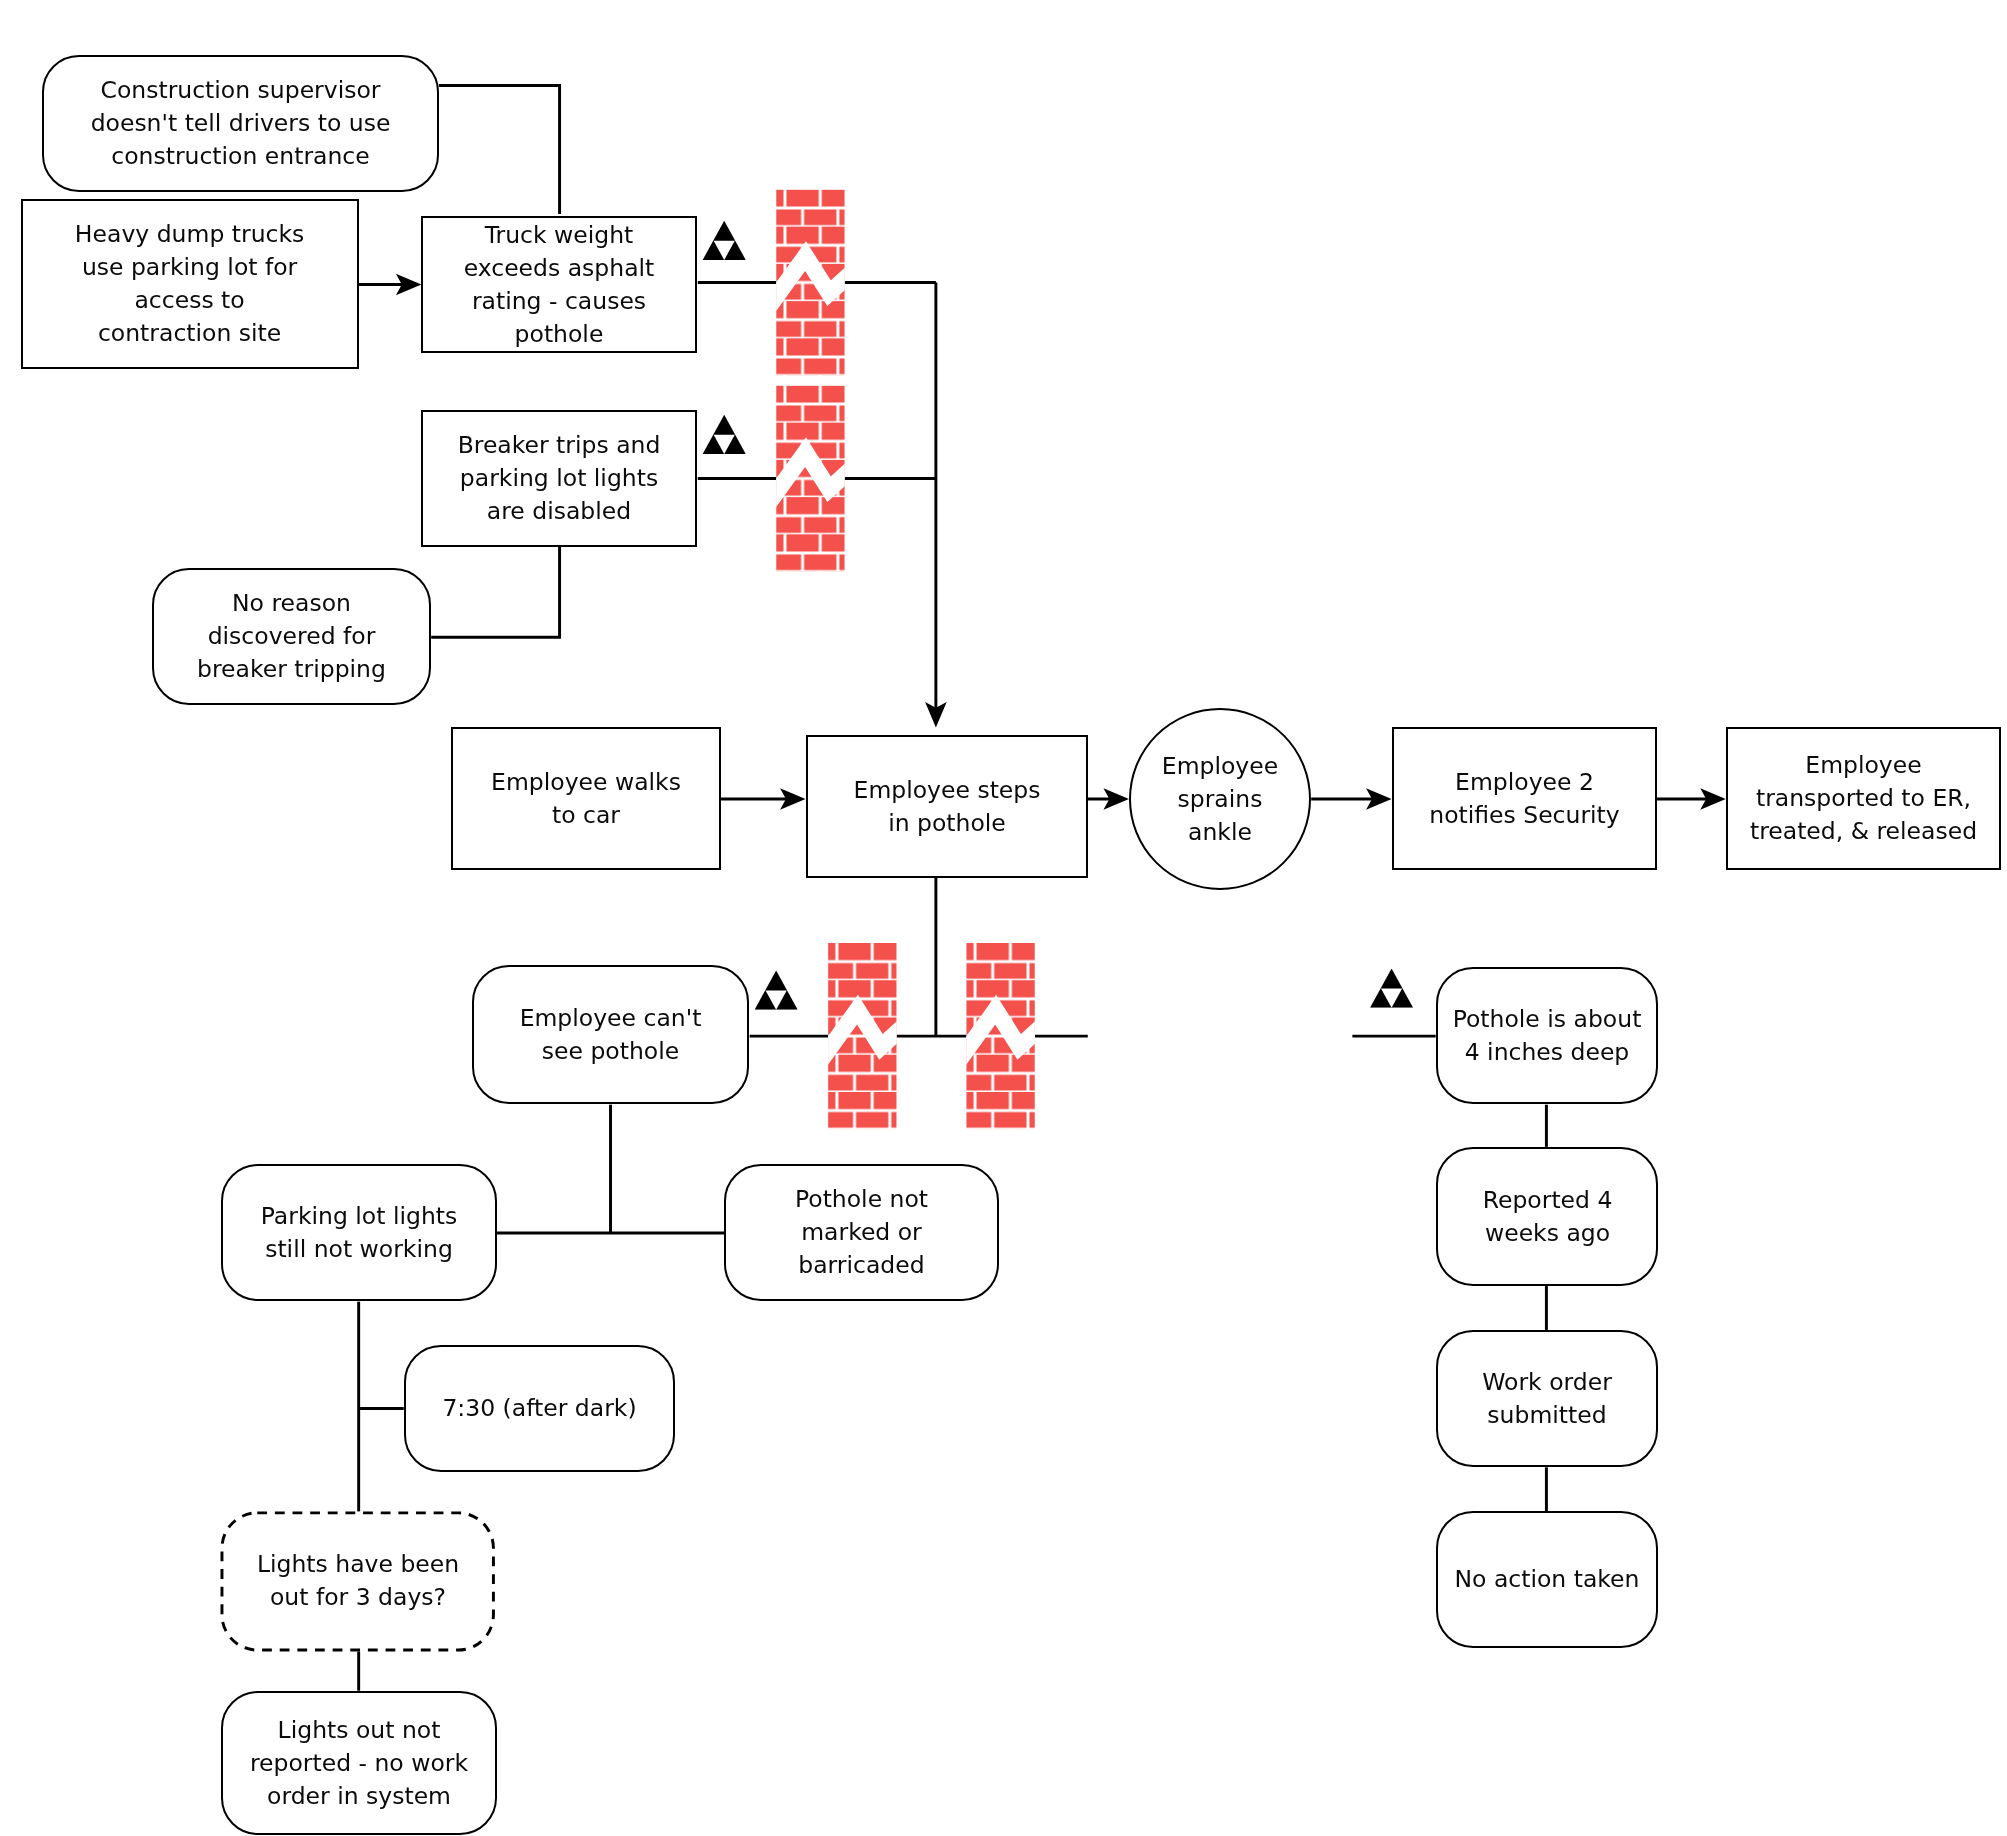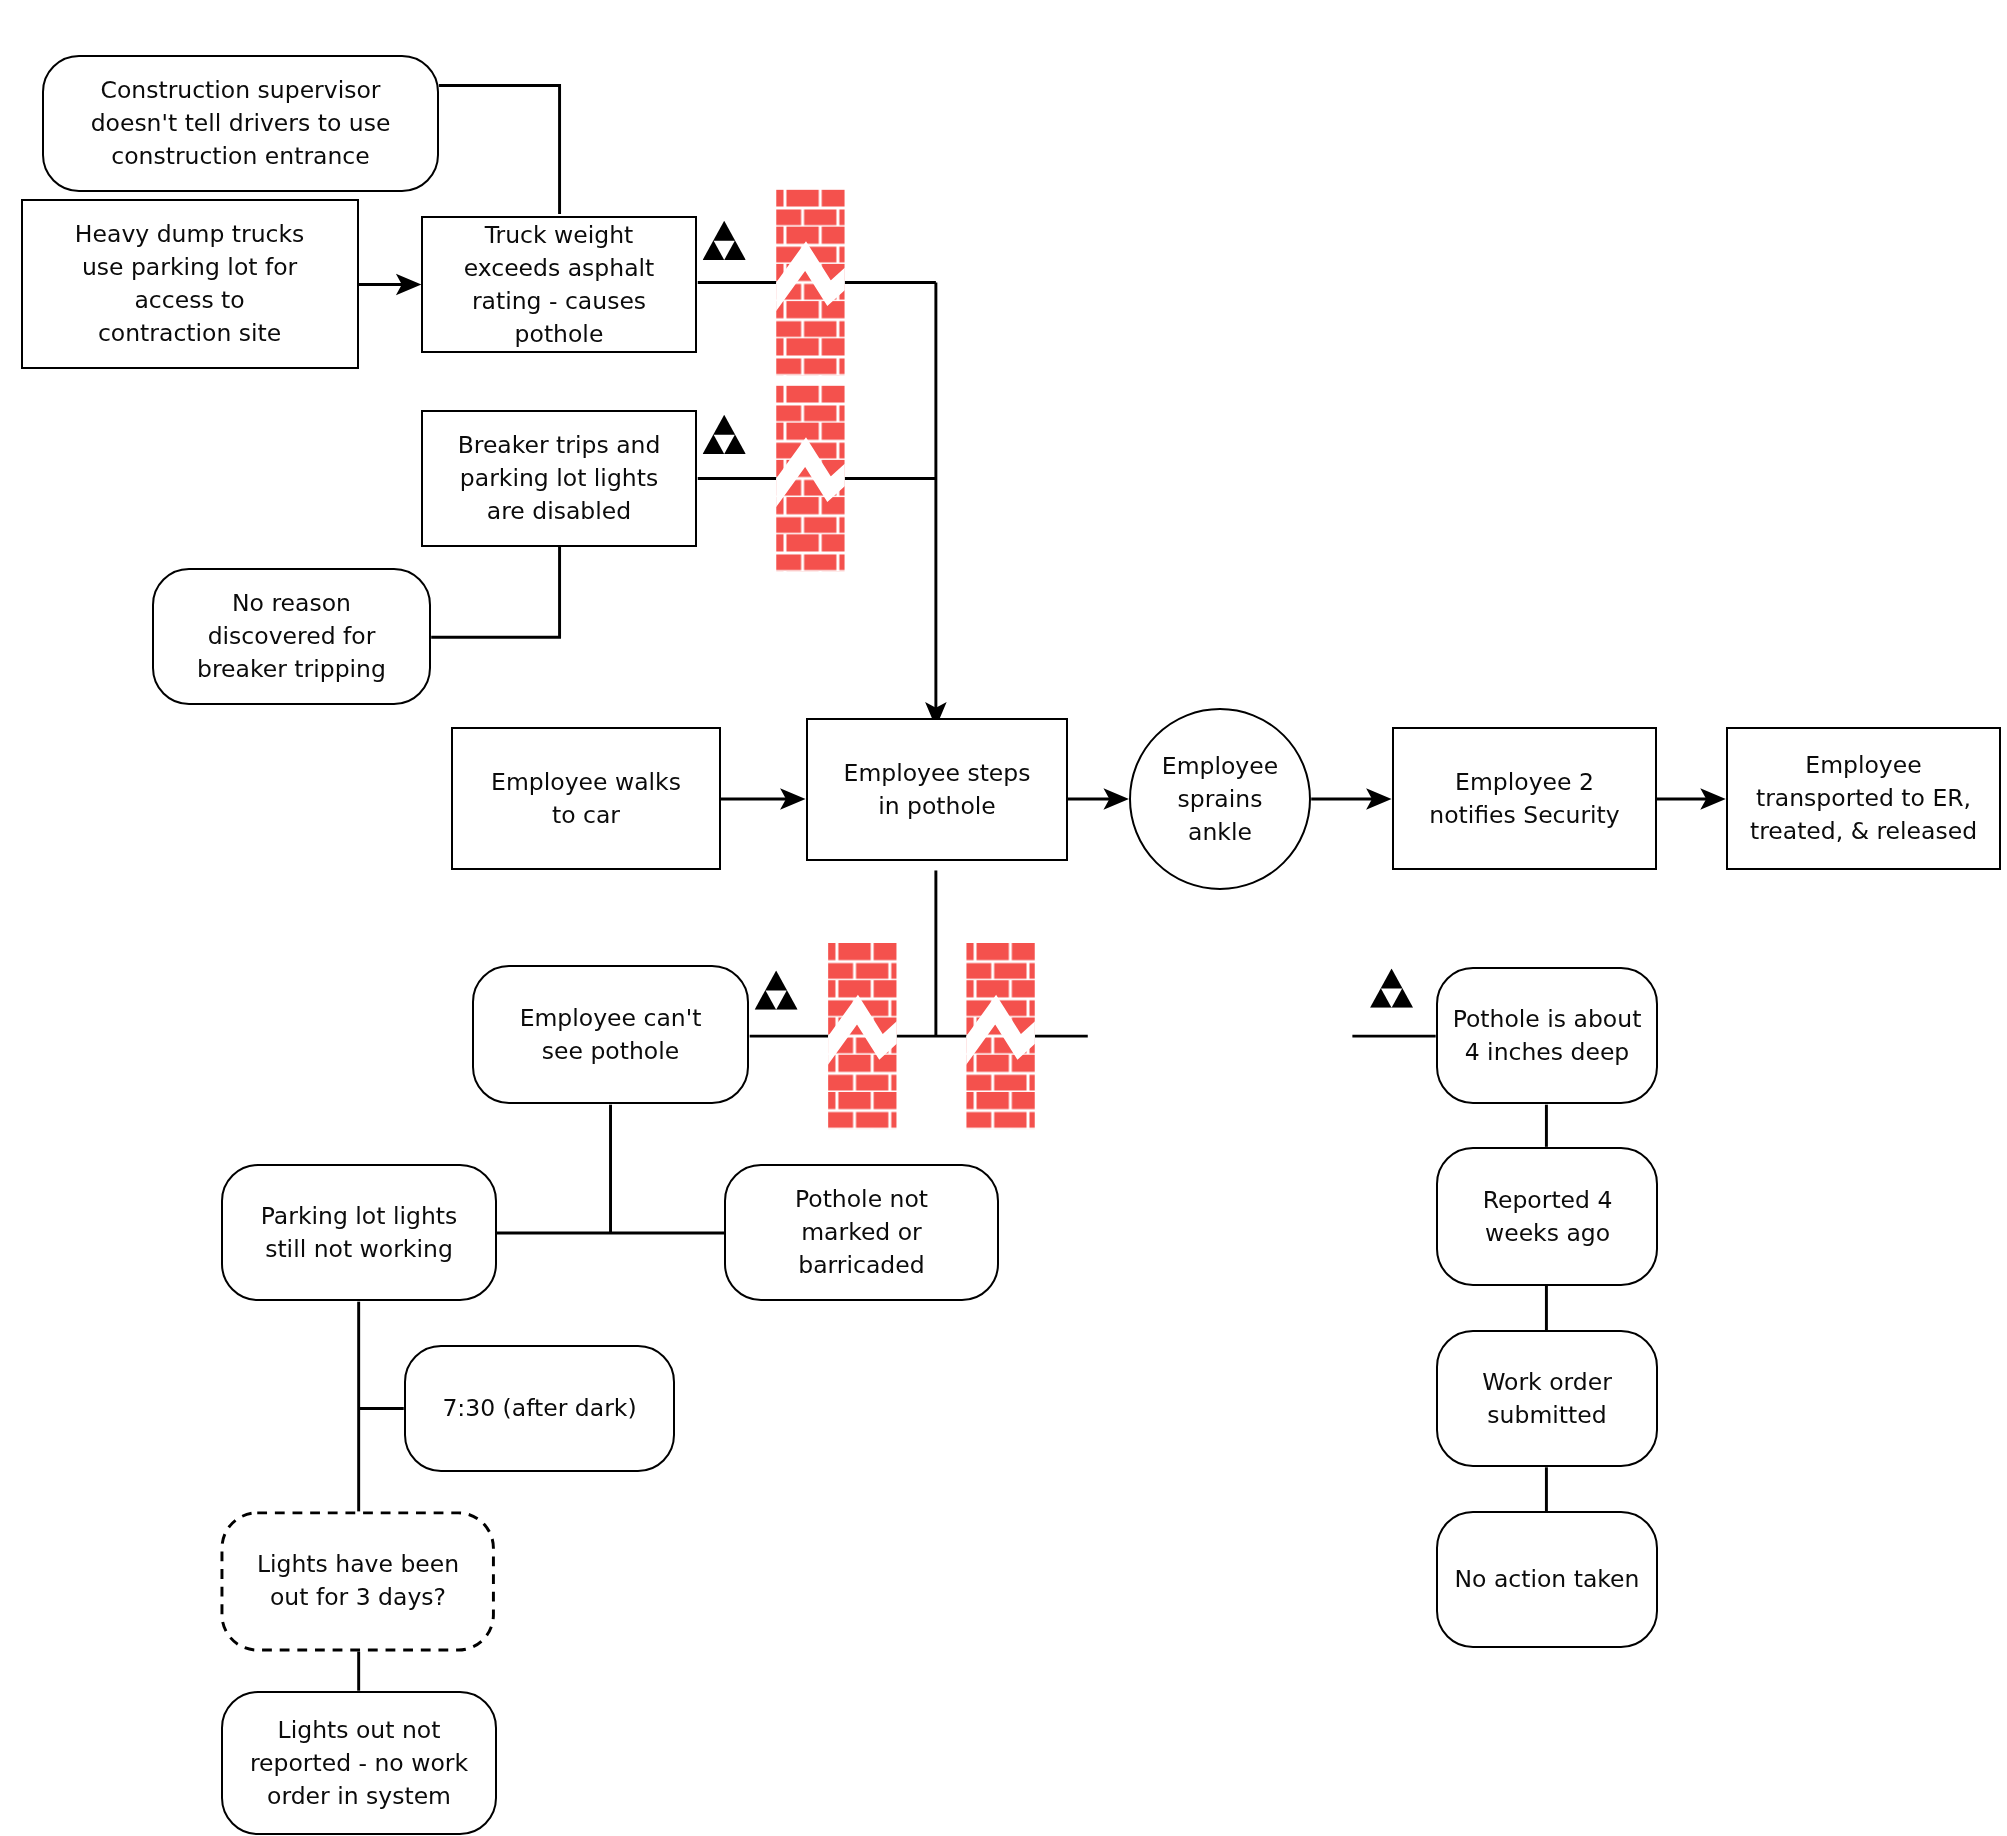--- a/index.html
+++ b/index.html
@@ -25,21 +25,21 @@
   .rounded{border-radius:37px;}
   .ellipse{border-radius:50%;}
   .noborder{border:none;background:transparent;}
 
   #n-supervisor {left:42px;   top:15.7px;   width:397px; height:137px;margin-top:39px;}
   #n-heavy      {left:20.6px;   top:199px;  width:338px; height:170px;}
   #n-truck      {left:421px;  top:216px;  width:276px; height:137px;}
   #n-breaker    {left:421px;  top:410px;  width:276px; height:137px;}
   #n-noreason   {left:152px;  top:568px;  width:279px; height:137px;}
   #n-walks      {left:451px;  top:727px;  width:270px; height:143px;}
-  #n-steps      {left:806px;  top:718px;  width:262px; height:143px;}
+  #n-steps      {left:806px;  top:735px;  width:282px; height:143px;}
   #n-sprains    {left:1129px; top:708px;  width:182px; height:182px;}
   #n-emp2       {left:1392px; top:727px;  width:265px; height:143px;}
   #n-er         {left:1726px; top:727px;  width:275px; height:143px; padding:3.9px;}
   #n-cantsee    {left:472px;  top:965px;  width:277px; height:139px;}
   #n-notfixed   {left:1088px; top:967px;  width:265px; height:137px;}
   #n-fourinches {left:1436px; top:967px;  width:222px; height:137px;}
   #n-parking    {left:221px;  top:1164px; width:276px; height:137px;}
   #n-notmarked  {left:724px;  top:1164px; width:275px; height:137px;}
   #n-time730    {left:404px;  top:1345px; width:271px; height:127px;}
   #n-days3      {left:221px;  top:1511px; width:274px; height:140px;}

